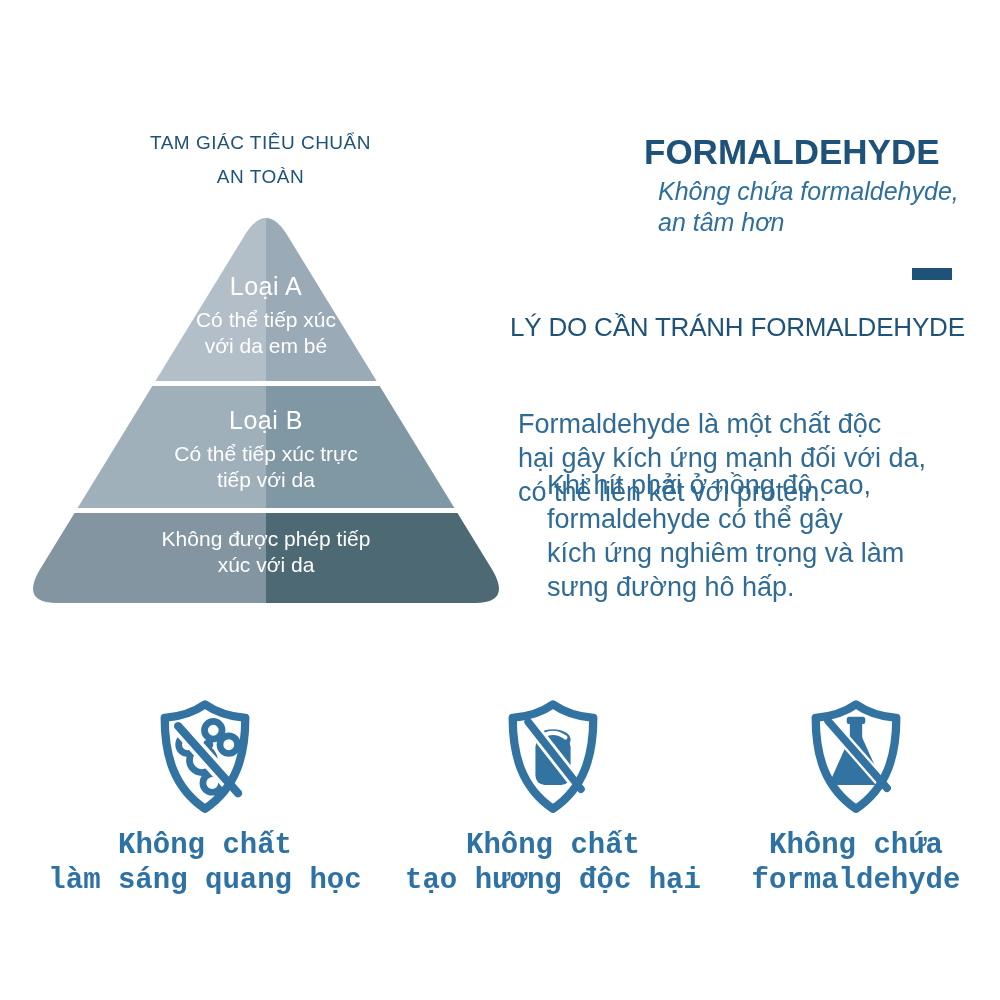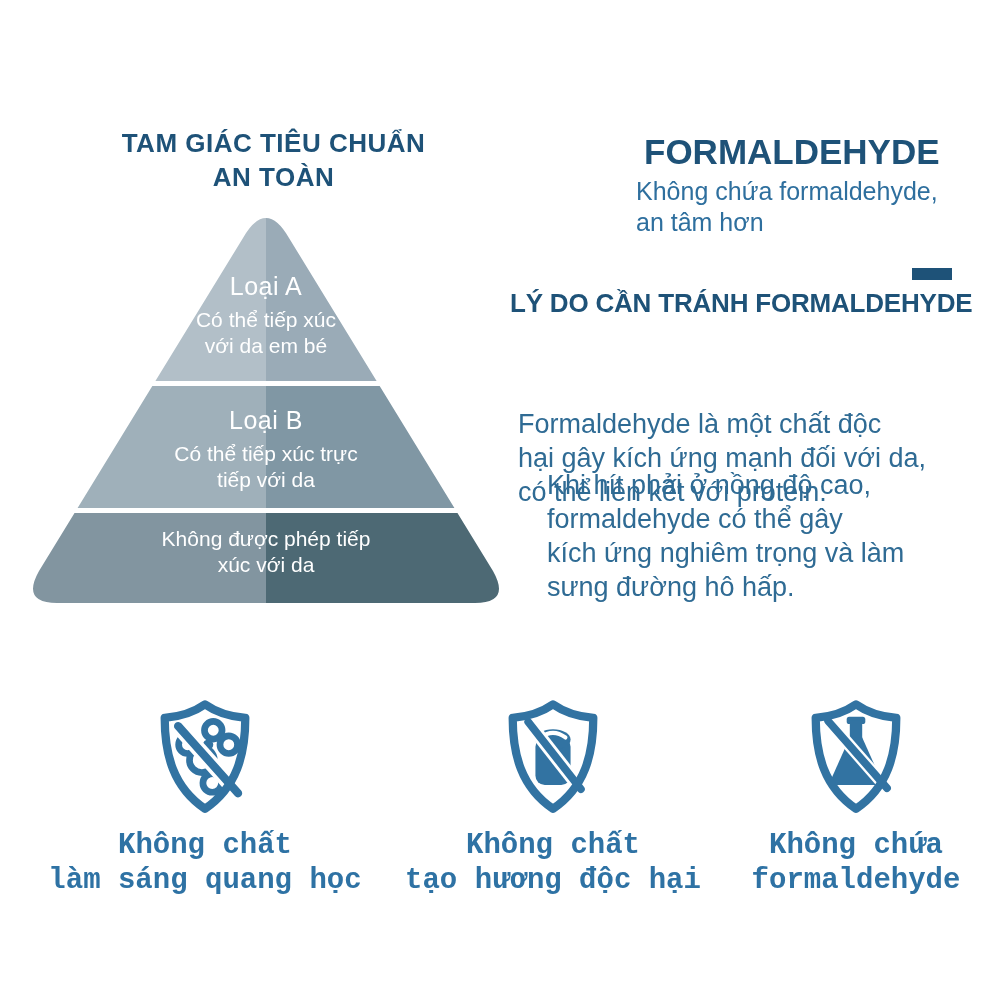--- a/index.html
+++ b/index.html
@@ -4,50 +4,51 @@
 <style>
   html,body { margin:0; padding:0; background:#ffffff; }
   .canvas {
     position:relative; width:1000px; height:1000px; background:#ffffff;
     font-family:"Liberation Sans", sans-serif; overflow:hidden;
   }
   .pre { white-space:pre-line; }
 
   
   .pyramid-title {
-    position:absolute; left:71px; top:126px; width:405px;
-    text-align:center; font-weight:bold; font-size:26px; line-height:34px;
+    position:absolute; left:58px; top:126px; width:405px;
+    text-align:center; font-weight:normal; font-size:19px; line-height:34px;
     letter-spacing:0.5px; color:var(--navy,#1e5278);
   }
   .pyramid-svg { position:absolute; left:13px; top:198px; }
 
   .tier-text {
     position:absolute; left:116px; width:300px; text-align:center; color:#ffffff;
   }
   .tier-text .tier-name { font-size:25px; font-weight:normal; margin-bottom:6px; letter-spacing:0.5px;text-align:center; }
   .tier-text .tier-desc { font-size:21px; line-height:26px; font-weight:normal; }
   .tier-a { top:272px; }
   .tier-b { top:406px; }
   .tier-c { top:526px; }
 
   
   .info-heading {
     position:absolute; left:644px; top:132px; font-size:35px; font-weight:800;
     color:var(--navy,#1e5278); letter-spacing:0px;
   }
   .info-subheading {
-    position:absolute; left:636px; top:176px; font-size:25px; line-height:31px;
+    position:absolute; left:658px; top:176px; font-size:25px; line-height:31px;
     color:var(--sub-blue,#2e6f9e);
+    font-style:italic;
   }
   .info-dash {
     position:absolute; left:912px; top:268px; width:40px; height:12px;
     background:var(--navy,#1e5278);
   }
   .section-title {
-    position:absolute; left:510px; top:288px; font-size:26px; font-weight:700;
+    position:absolute; left:510px; top:312px; font-size:26px; font-weight:400;
     color:var(--navy,#1e5278); letter-spacing:-0.2px;
   }
   .paragraph {
     position:absolute; left:518px; width:470px; font-size:27px; line-height:34px;
     color:var(--body-blue,#2f6b94);
   }
   .p1 { top:376px;margin-top:31px; }
   .p2 { top:468px;margin-left:29px; }
 
   

